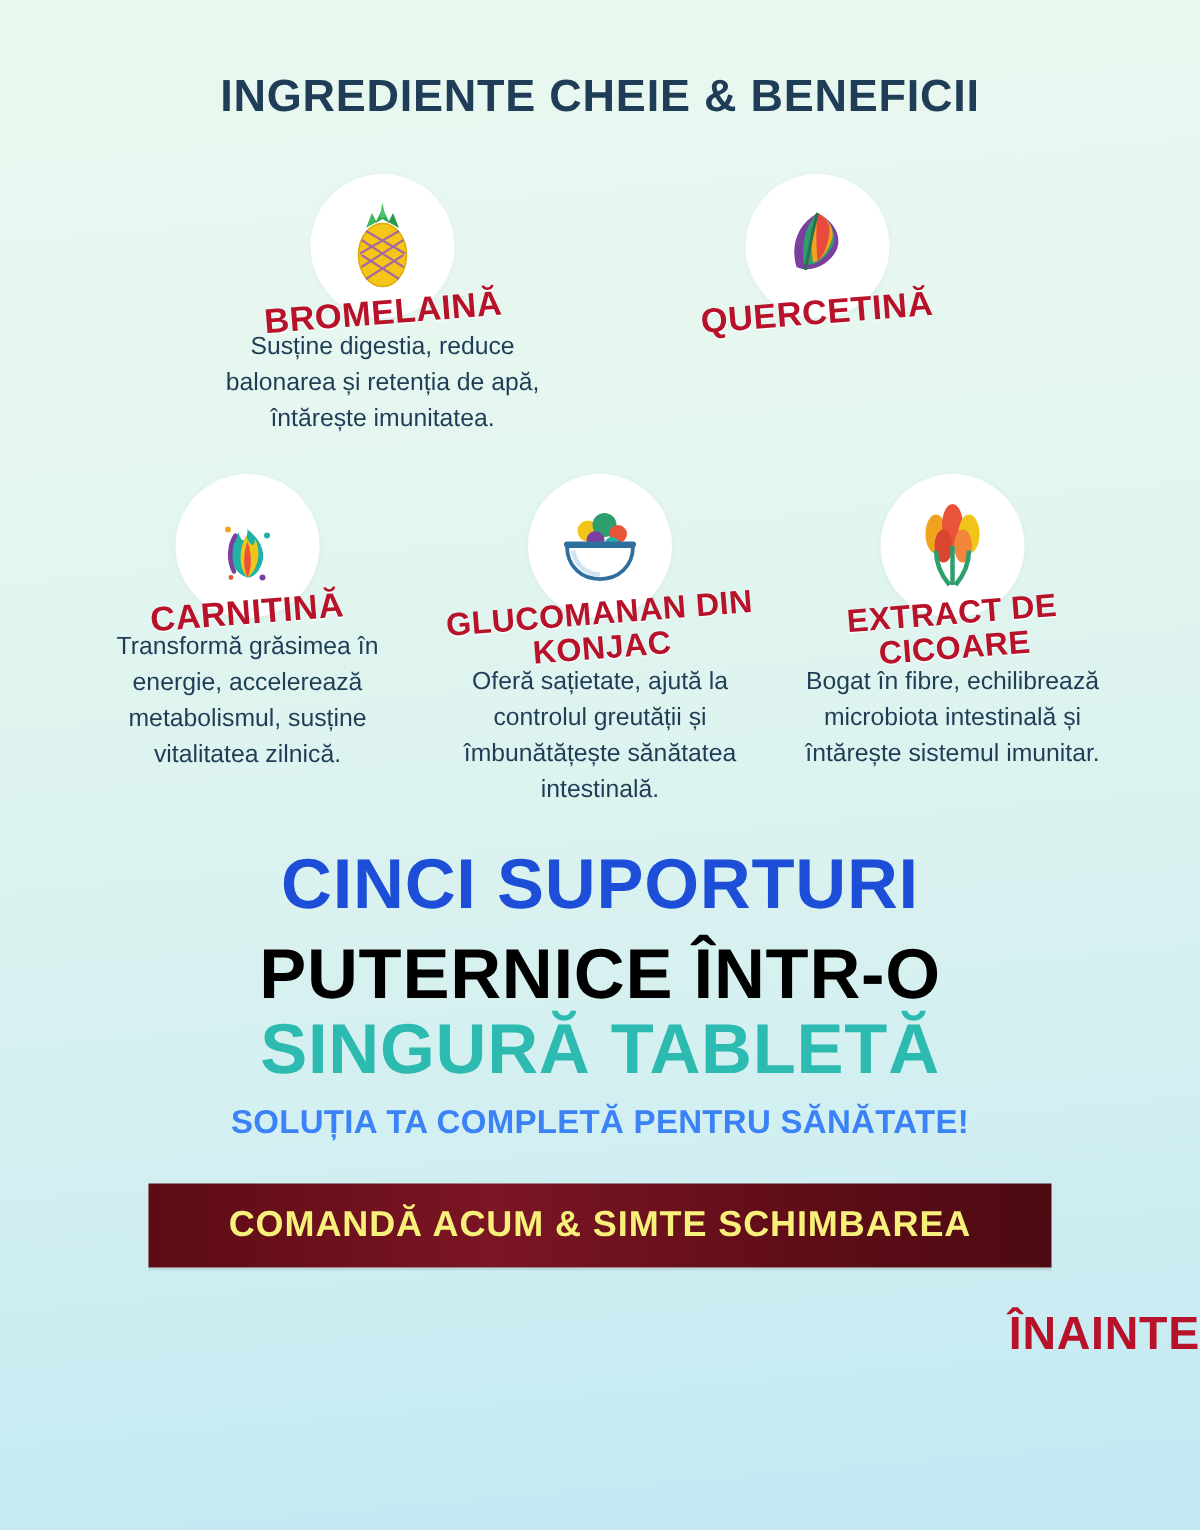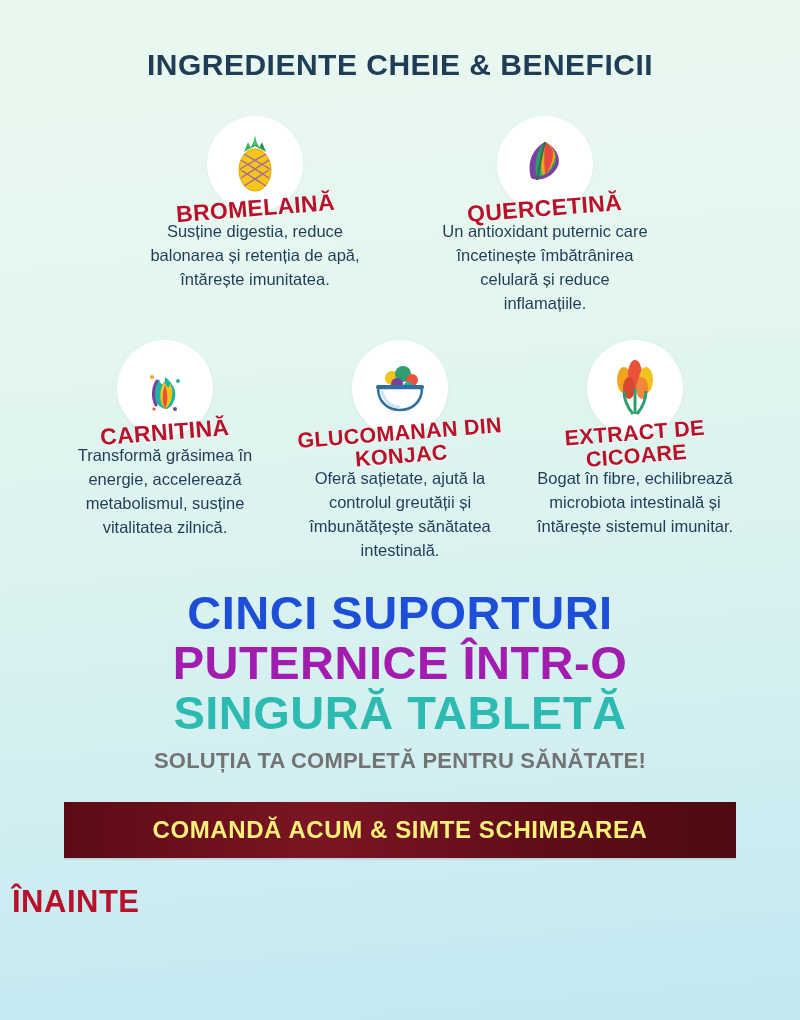--- a/index.html
+++ b/index.html
@@ -98,36 +98,36 @@
     line-height: 1.02;
   }
   .claim-line {
     font-size: 47px;
     font-weight: bold;
     letter-spacing: 0.5px;
     margin: 0;
     display: block;
   }
   .claim-line.l1 { color: #1d4ed8; }
-  .claim-line.l2 { color: #a21caf; margin-top: 2px; }
+  .claim-line.l2 { color: #000000; margin-top: 12px; }
   .claim-line.l3 { color: #2dbab0; margin-top: 2px; }
 
   .sub-claim {
     text-align: center;
     margin-top: 12px;
     font-size: 22px;
     font-weight: bold;
-    color: #737373;
+    color: #3b82f6;
     letter-spacing: 0.2px;
   }
 
   
   .cta {
     margin: 28px auto 0 auto;
-    width: 672px;
+    width: 602px;
     height: 56px;
     background: linear-gradient(90deg, #5c0b14 0%, #7b1524 38%, #5f0d17 72%, #4e0a12 100%);
     display: flex;
     align-items: center;
     justify-content: center;
     box-shadow: 0 2px 0 rgba(0,0,0,0.08);
   }
   .cta-label {
     color: #f7f07a;
     font-size: 24px;
@@ -135,21 +135,21 @@
     letter-spacing: 0.6px;
   }
 
   
   .ba-row {
     display: flex;
     margin-top: 26px;
   }
   .ba-col {
     flex: 1;
-    text-align: left;
+    text-align: right;
     padding-left: 12px;
   }
   .ba-label {
     font-size: 31px;
     font-weight: bold;
     color: #b7122a;
     letter-spacing: 0.5px;
   }
 </style>
 </head>
@@ -190,21 +190,20 @@
       <div class="icon-circle">
         <svg width="56" height="56" viewBox="0 0 56 56" aria-hidden="true">
           <path d="M28 6 C14 14 10 28 14 42 C22 46 34 42 40 32 C45 23 40 12 28 6 Z" fill="#7b3fa0"></path>
           <path d="M28 6 C20 14 17 26 19 40 C26 42 34 36 38 28 C42 20 36 11 28 6 Z" fill="#2f9e6e"></path>
           <path d="M28 6 C24 14 23 26 25 39 C31 38 36 30 38 22 C39 15 34 9 28 6 Z" fill="#f0a41e"></path>
           <path d="M28 6 C27 16 27 28 28 38 C33 34 36 24 36 17 C36 12 32 8 28 6 Z" fill="#e94a3f"></path>
           <path d="M20 44 C22 34 24 20 28 6" stroke="#2b6f50" stroke-width="2" fill="none"></path>
         </svg>
       </div>
       <div class="ing-name">QUERCETINĂ</div>
-      <div class="ing-desc">Un antioxidant puternic care încetinește îmbătrânirea celulară și reduce inflamațiile.</div>
     </div>
 
   </div>
 
   <div class="row row-bottom">
 
     <div class="card narrow">
       <div class="icon-circle">
         <svg width="56" height="58" viewBox="0 0 56 58" aria-hidden="true">
           <path d="M28 50 C16 46 14 32 22 20 C24 28 28 26 28 18 C36 24 42 34 36 44 C34 48 31 50 28 50 Z" fill="#1fb3a6"></path>

